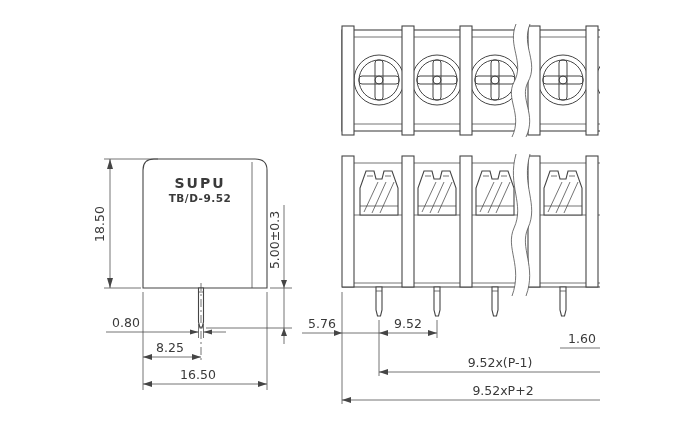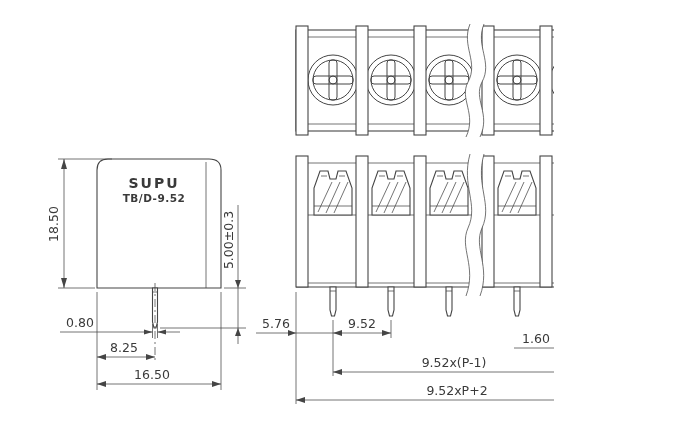--- a/index.html
+++ b/index.html
@@ -1,16 +1,16 @@
 <!DOCTYPE html>
 <html><head>
 <meta charset="utf-8">
 <style>
   html,body{margin:0;padding:0;background:#ffffff;}
-  .canvas{position:relative;width:554px;height:440px;background:#ffffff;overflow:hidden;}
+  .canvas{position:relative;width:554px;height:440px;background:#ffffff;overflow:hidden;padding-left:46px;}
   svg{display:block;}
   svg text{font-family:"DejaVu Sans", sans-serif;font-size:12.5px;fill:#3a3a3a;}
   .brand{font-weight:bold;font-size:14px;letter-spacing:2px;}
   .model{font-weight:bold;font-size:10.5px;letter-spacing:0.5px;}
   .ln{stroke:#454545;stroke-width:1.1;fill:none;}
   .thin{stroke:#454545;stroke-width:0.75;fill:none;}
   .wht{fill:#ffffff;}
   .wall{fill:#ffffff;stroke:#454545;stroke-width:1.1;}
   .arrow{fill:#454545;stroke:none;}
   .dash{stroke:#454545;stroke-width:0.75;fill:none;stroke-dasharray:8 3 2 3;}

